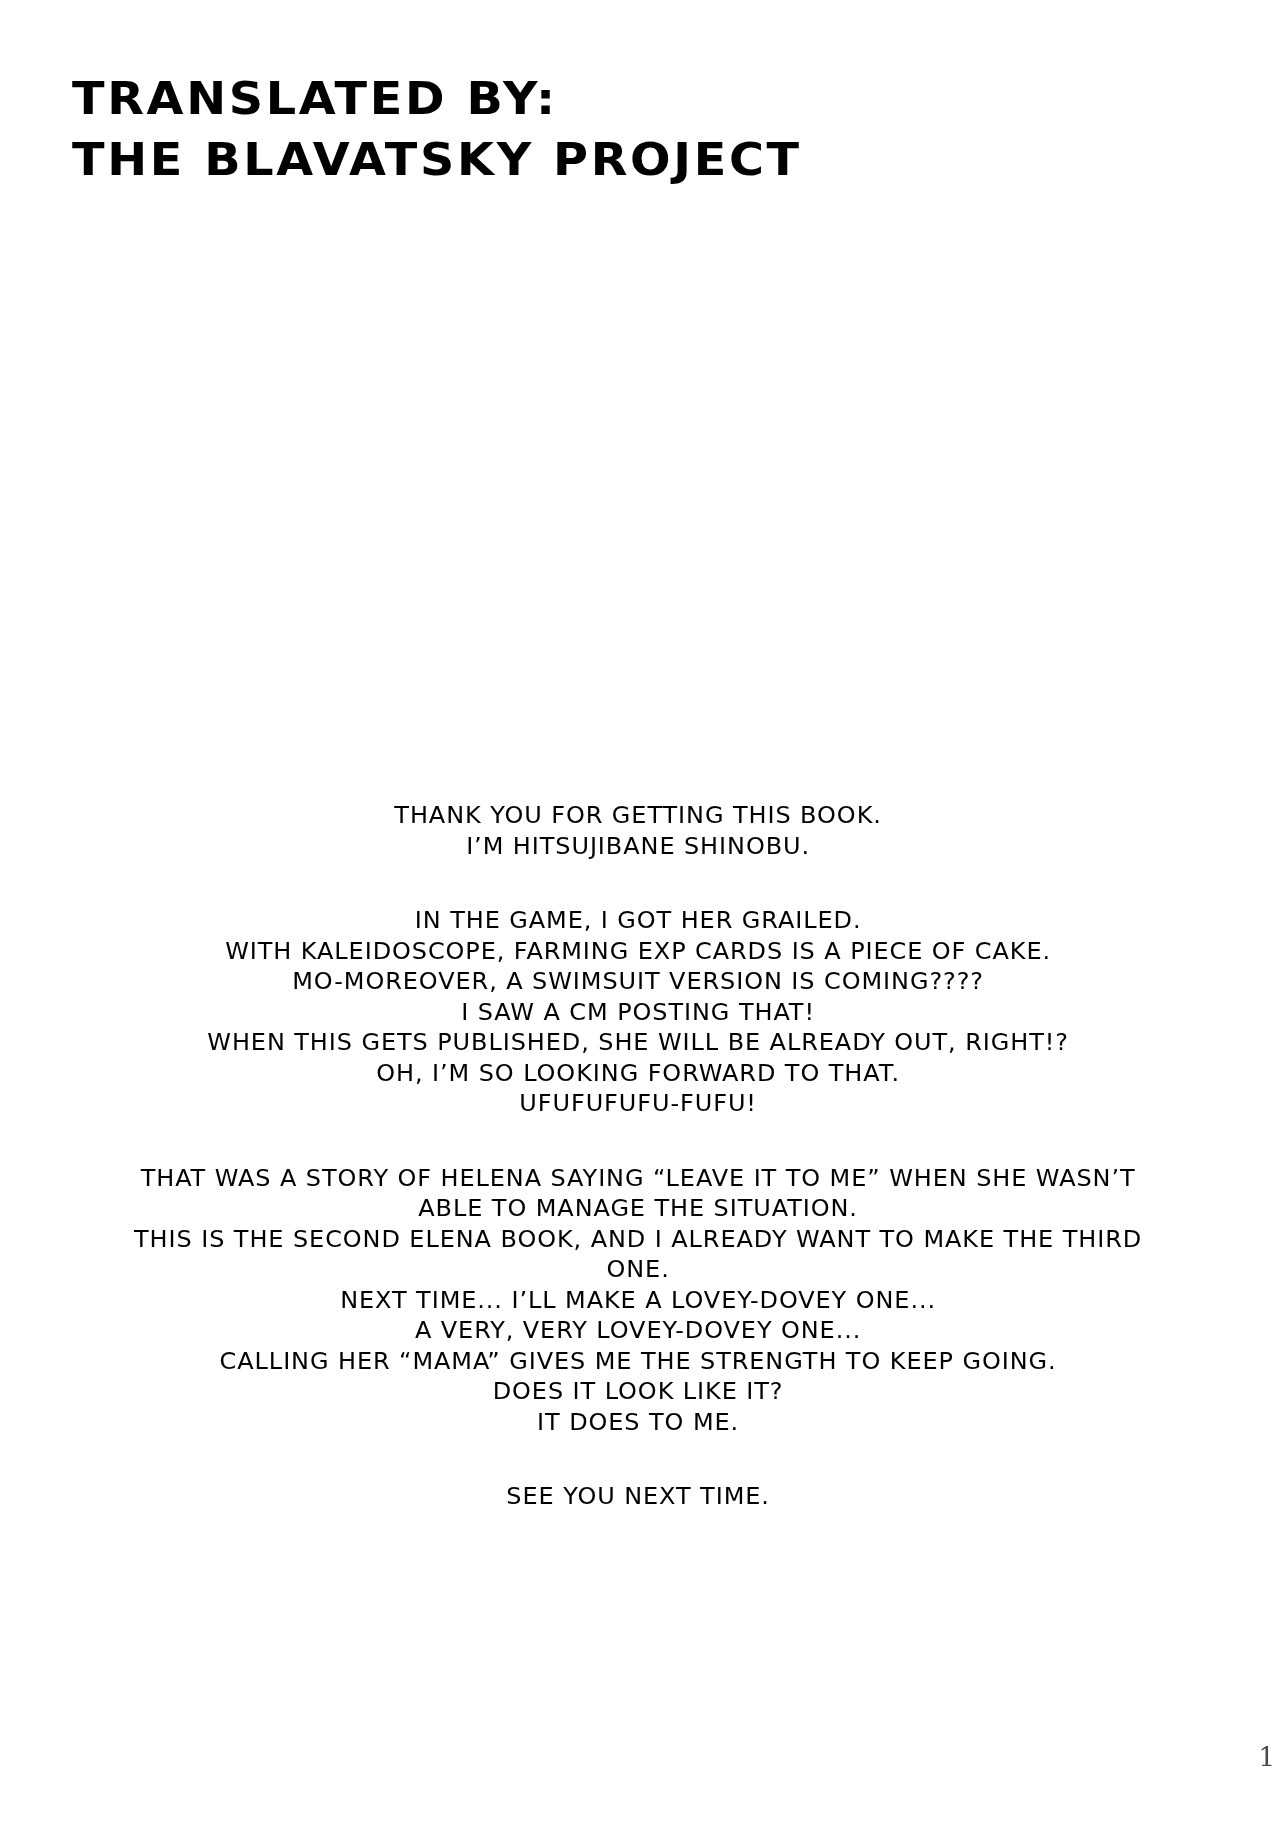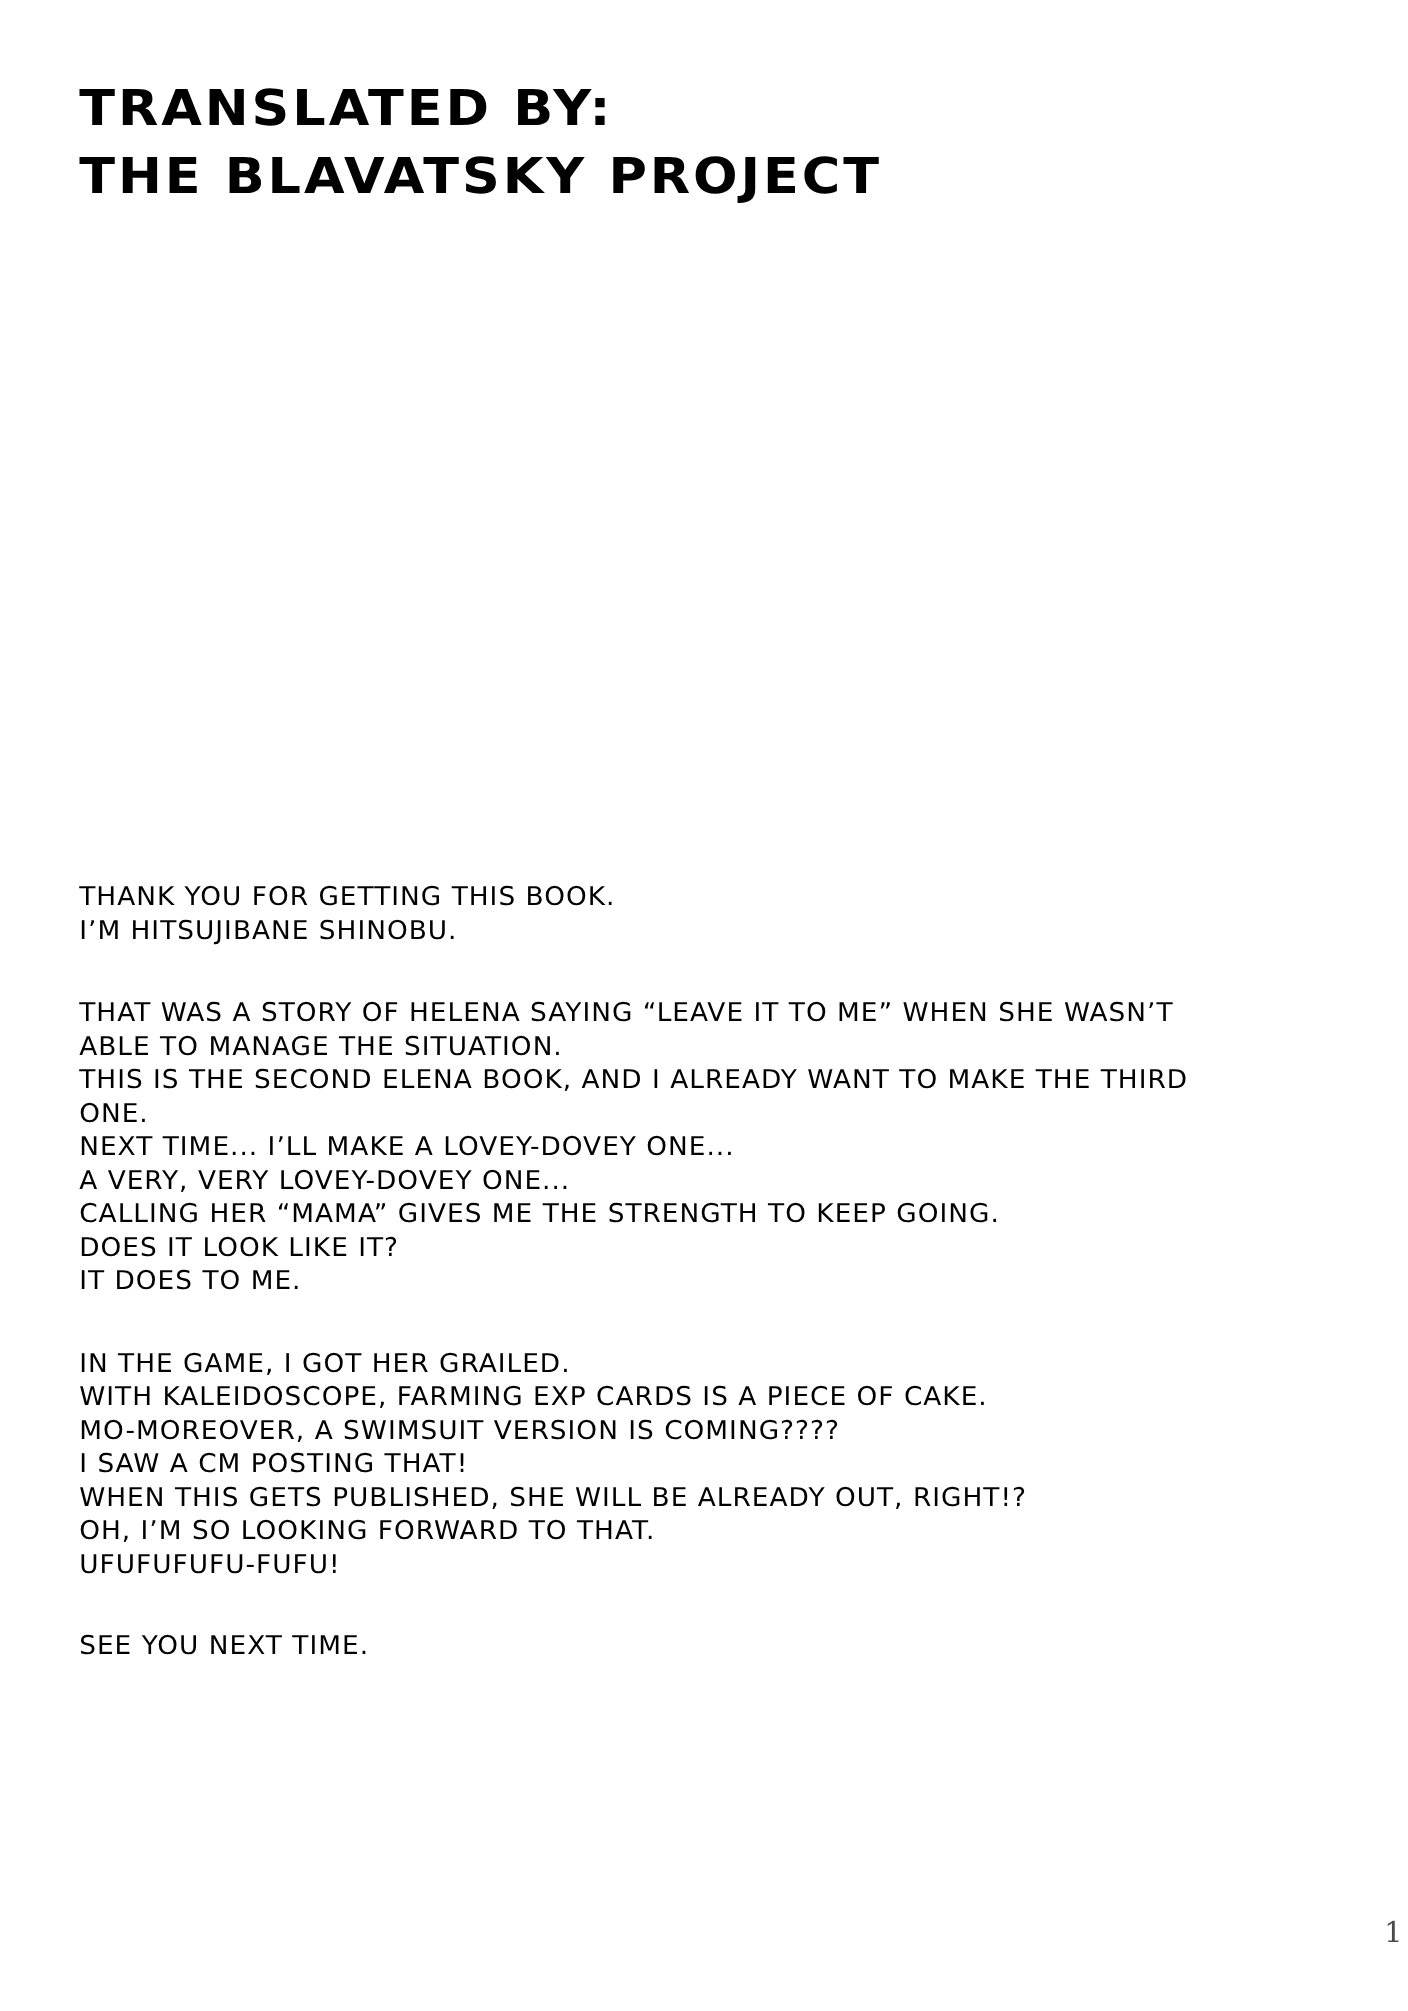--- a/index.html
+++ b/index.html
@@ -42,20 +42,21 @@
 
   
   .afterword {
     position: absolute;
     left: 72px;
     top: 800px;
     width: 1110px;
   }
   .para {
     margin: 0 0 44px 0;
+    text-align: center;
   }
   .para:last-child {
     margin-bottom: 12px;
   }
   .line {
     font-family: "DejaVu Sans", sans-serif;
     font-size: 23.5px;
     font-weight: 500;
     letter-spacing: 0.9px;
     line-height: 30.5px;
@@ -86,39 +87,39 @@
   </div>
 
   <div class="afterword">
 
     <div class="para">
       <div class="line">THANK YOU FOR GETTING THIS BOOK.</div>
       <div class="line">I’M HITSUJIBANE SHINOBU.</div>
     </div>
 
     <div class="para">
+      <div class="line">IN THE GAME, I GOT HER GRAILED.</div>
+      <div class="line">WITH KALEIDOSCOPE, FARMING EXP CARDS IS A PIECE OF CAKE.</div>
+      <div class="line">MO-MOREOVER, A SWIMSUIT VERSION IS COMING????</div>
+      <div class="line">I SAW A CM POSTING THAT!</div>
+      <div class="line">WHEN THIS GETS PUBLISHED, SHE WILL BE ALREADY OUT, RIGHT!?</div>
+      <div class="line">OH, I’M SO LOOKING FORWARD TO THAT.</div>
+      <div class="line">UFUFUFUFU-FUFU!</div>
+    </div>
+
+    <div class="para">
       <div class="line">THAT WAS A STORY OF HELENA SAYING “LEAVE IT TO ME” WHEN SHE WASN’T</div>
       <div class="line">ABLE TO MANAGE THE SITUATION.</div>
       <div class="line">THIS IS THE SECOND ELENA BOOK, AND I ALREADY WANT TO MAKE THE THIRD</div>
       <div class="line">ONE.</div>
       <div class="line">NEXT TIME... I’LL MAKE A LOVEY-DOVEY ONE...</div>
       <div class="line">A VERY, VERY LOVEY-DOVEY ONE...</div>
       <div class="line">CALLING HER “MAMA” GIVES ME THE STRENGTH TO KEEP GOING.</div>
       <div class="line">DOES IT LOOK LIKE IT?</div>
       <div class="line">IT DOES TO ME.</div>
-    </div>
-
-    <div class="para">
-      <div class="line">IN THE GAME, I GOT HER GRAILED.</div>
-      <div class="line">WITH KALEIDOSCOPE, FARMING EXP CARDS IS A PIECE OF CAKE.</div>
-      <div class="line">MO-MOREOVER, A SWIMSUIT VERSION IS COMING????</div>
-      <div class="line">I SAW A CM POSTING THAT!</div>
-      <div class="line">WHEN THIS GETS PUBLISHED, SHE WILL BE ALREADY OUT, RIGHT!?</div>
-      <div class="line">OH, I’M SO LOOKING FORWARD TO THAT.</div>
-      <div class="line">UFUFUFUFU-FUFU!</div>
     </div>
 
     <div class="para">
       <div class="line">SEE YOU NEXT TIME.</div>
     </div>
 
   </div>
 
   <div class="page-number">1</div>
 

